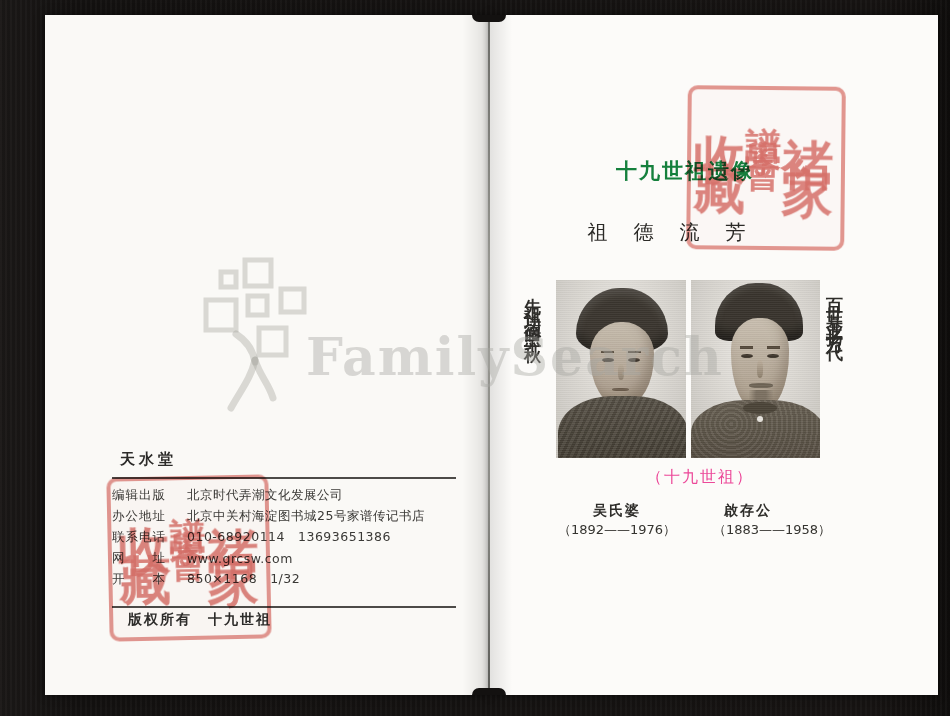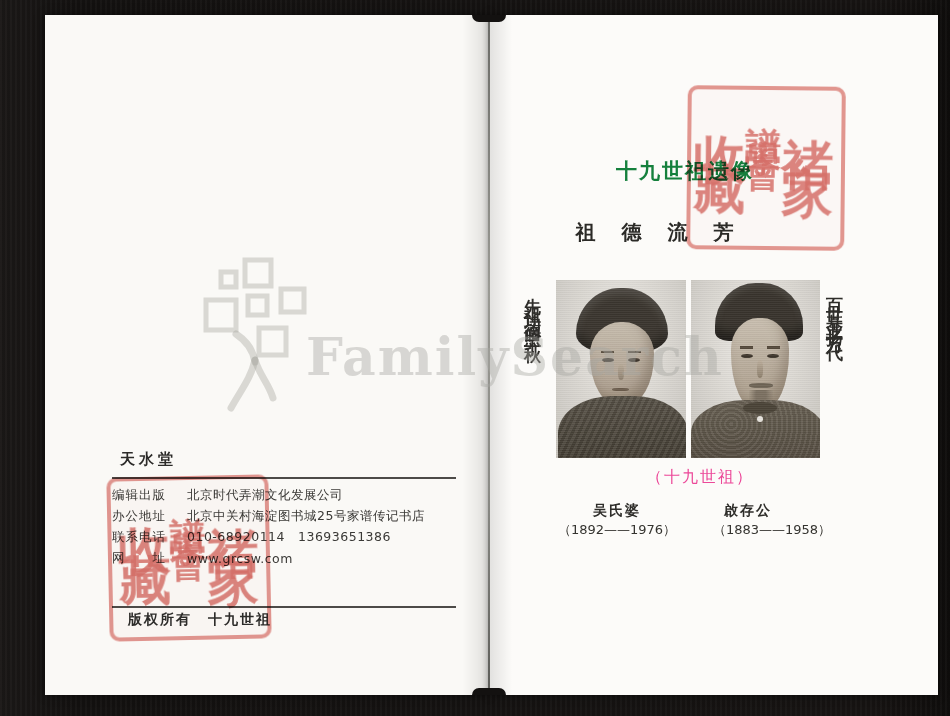--- a/index.html
+++ b/index.html
@@ -80,22 +80,22 @@
   .seal-col-mid{font-size:36px;letter-spacing:14px;padding-top:2px;}
   .seal-left-page{left:108px;top:476px;width:154px;height:156px;transform:rotate(-1.2deg);}
   .seal-right-page{left:687px;top:86px;width:150px;height:156px;transform:rotate(.6deg);}
 
   
   .page-title{
     position:absolute;left:565px;top:157px;width:240px;text-align:center;
     font-size:21px;font-weight:700;letter-spacing:2px;color:#15803d;z-index:20;
   }
   .motto{
-    position:absolute;left:536px;top:219px;width:240px;text-align:center;
-    font-size:20px;font-weight:700;letter-spacing:3px;color:#2b2a27;z-index:20;
+    position:absolute;left:548px;top:219px;width:240px;text-align:center;
+    font-size:20px;font-weight:400;letter-spacing:3px;color:#2b2a27;z-index:20;
   }
   .couplet{
     position:absolute;top:284px;writing-mode:vertical-rl;text-orientation:upright;
     font-size:17px;font-weight:600;letter-spacing:8px;color:#2e2d2a;z-index:20;
   }
   .couplet-left{left:522px;}
   .couplet-right{left:824px;}
   .gen-caption{
     position:absolute;left:580px;top:467px;width:240px;text-align:center;
     font-size:16px;font-weight:400;letter-spacing:2px;color:#ec4899;
@@ -204,20 +204,24 @@
     <span class="col-value">北京中关村海淀图书城25号家谱传记书店</span>
   </div>
   <div class="col-line">
     <span class="col-label">联系电话</span>
     <span class="col-value">010-68920114　13693651386</span>
   </div>
   <div class="col-line">
     <span class="col-label">网　　址</span>
     <span class="col-value">www.grcsw.com</span>
   </div>
+  <div class="col-line">
+    <span class="col-label">开　　本</span>
+    <span class="col-value">850×1168　1/32</span>
+  </div>
 </div>
 <div class="rule rule-bottom"></div>
 <div class="copyright">版权所有　十九世祖</div>
 
 <div class="seal seal-left-page">
   <div class="seal-inner">
     <span class="seal-col">褚家</span>
     <span class="seal-col seal-col-mid">譜學會</span>
     <span class="seal-col">收藏</span>
   </div>

